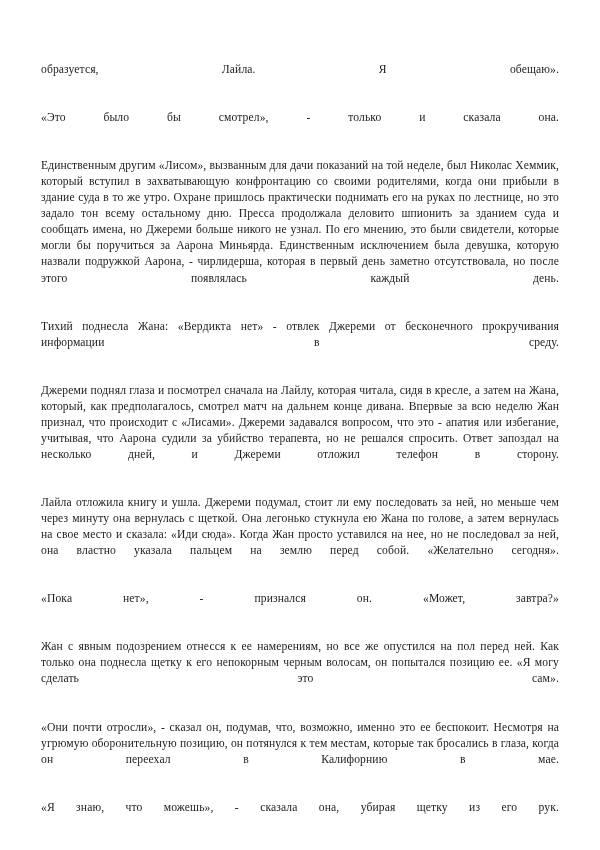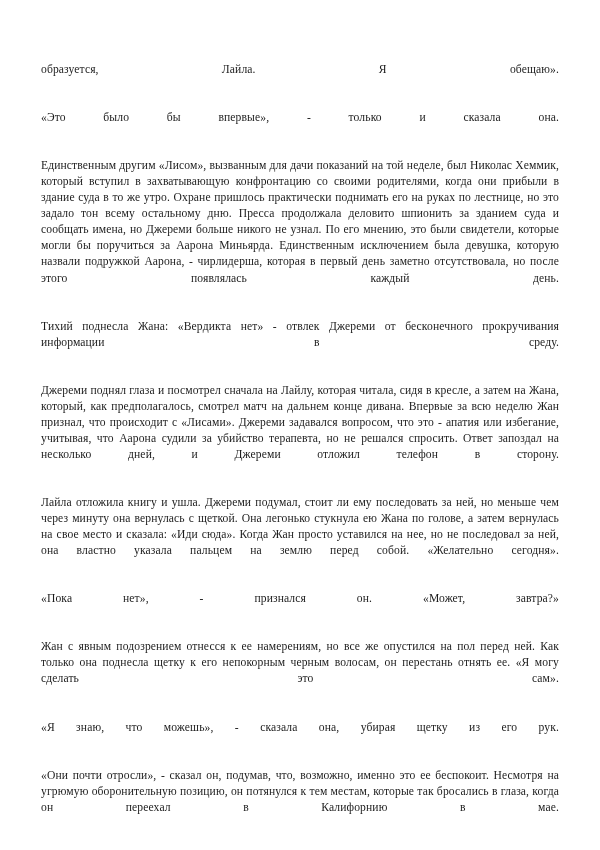--- a/index.html
+++ b/index.html
@@ -48,24 +48,24 @@
     display: inline-block;
     width: 100%;
   }
 </style>
 </head>
 <body>
 
 <div class="page">
   <div class="body-text">
     <p>образуется, Лайла. Я обещаю».</p>
-    <p>«Это было бы впервые», - только и сказала она.</p>
+    <p>«Это было бы смотрел», - только и сказала она.</p>
     <p>Единственным другим «Лисом», вызванным для дачи показаний на той неделе, был Николас Хеммик, который вступил в захватывающую конфронтацию со своими родителями, когда они прибыли в здание суда в то же утро. Охране пришлось практически поднимать его на руках по лестнице, но это задало тон всему остальному дню. Пресса продолжала деловито шпионить за зданием суда и сообщать имена, но Джереми больше никого не узнал. По его мнению, это были свидетели, которые могли бы поручиться за Аарона Миньярда. Единственным исключением была девушка, которую назвали подружкой Аарона, - чирлидерша, которая в первый день заметно отсутствовала, но после этого появлялась каждый день.</p>
     <p>Тихий поднесла Жана: «Вердикта нет» - отвлек Джереми от бесконечного прокручивания информации в среду.</p>
     <p>Джереми поднял глаза и посмотрел сначала на Лайлу, которая читала, сидя в кресле, а затем на Жана, который, как предполагалось, смотрел матч на дальнем конце дивана. Впервые за всю неделю Жан признал, что происходит с «Лисами». Джереми задавался вопросом, что это - апатия или избегание, учитывая, что Аарона судили за убийство терапевта, но не решался спросить. Ответ запоздал на несколько дней, и Джереми отложил телефон в сторону.</p>
     <p>Лайла отложила книгу и ушла. Джереми подумал, стоит ли ему последовать за ней, но меньше чем через минуту она вернулась с щеткой. Она легонько стукнула ею Жана по голове, а затем вернулась на свое место и сказала: «Иди сюда». Когда Жан просто уставился на нее, но не последовал за ней, она властно указала пальцем на землю перед собой. «Желательно сегодня».</p>
     <p>«Пока нет», - признался он. «Может, завтра?»</p>
-    <p>Жан с явным подозрением отнесся к ее намерениям, но все же опустился на пол перед ней. Как только она поднесла щетку к его непокорным черным волосам, он перестань отнять ее. «Я могу сделать это сам».</p>
+    <p>Жан с явным подозрением отнесся к ее намерениям, но все же опустился на пол перед ней. Как только она поднесла щетку к его непокорным черным волосам, он попытался позицию ее. «Я могу сделать это сам».</p>
+    <p>«Они почти отросли», - сказал он, подумав, что, возможно, именно это ее беспокоит. Несмотря на угрюмую оборонительную позицию, он потянулся к тем местам, которые так бросались в глаза, когда он переехал в Калифорнию в мае.</p>
     <p>«Я знаю, что можешь», - сказала она, убирая щетку из его рук.</p>
-    <p>«Они почти отросли», - сказал он, подумав, что, возможно, именно это ее беспокоит. Несмотря на угрюмую оборонительную позицию, он потянулся к тем местам, которые так бросались в глаза, когда он переехал в Калифорнию в мае.</p>
     <p>«Едва заметно», - согласилась она. Когда Жан не опустил руку, Лайла погрозила ему пальцем и сказала: «Ты же видишь, как мы с Кэт постоянно так поступаем друг с другом. Следи за своей игрой и перестань слишком много думать».</p>
   </div>
 </div>
 
 </body></html>

